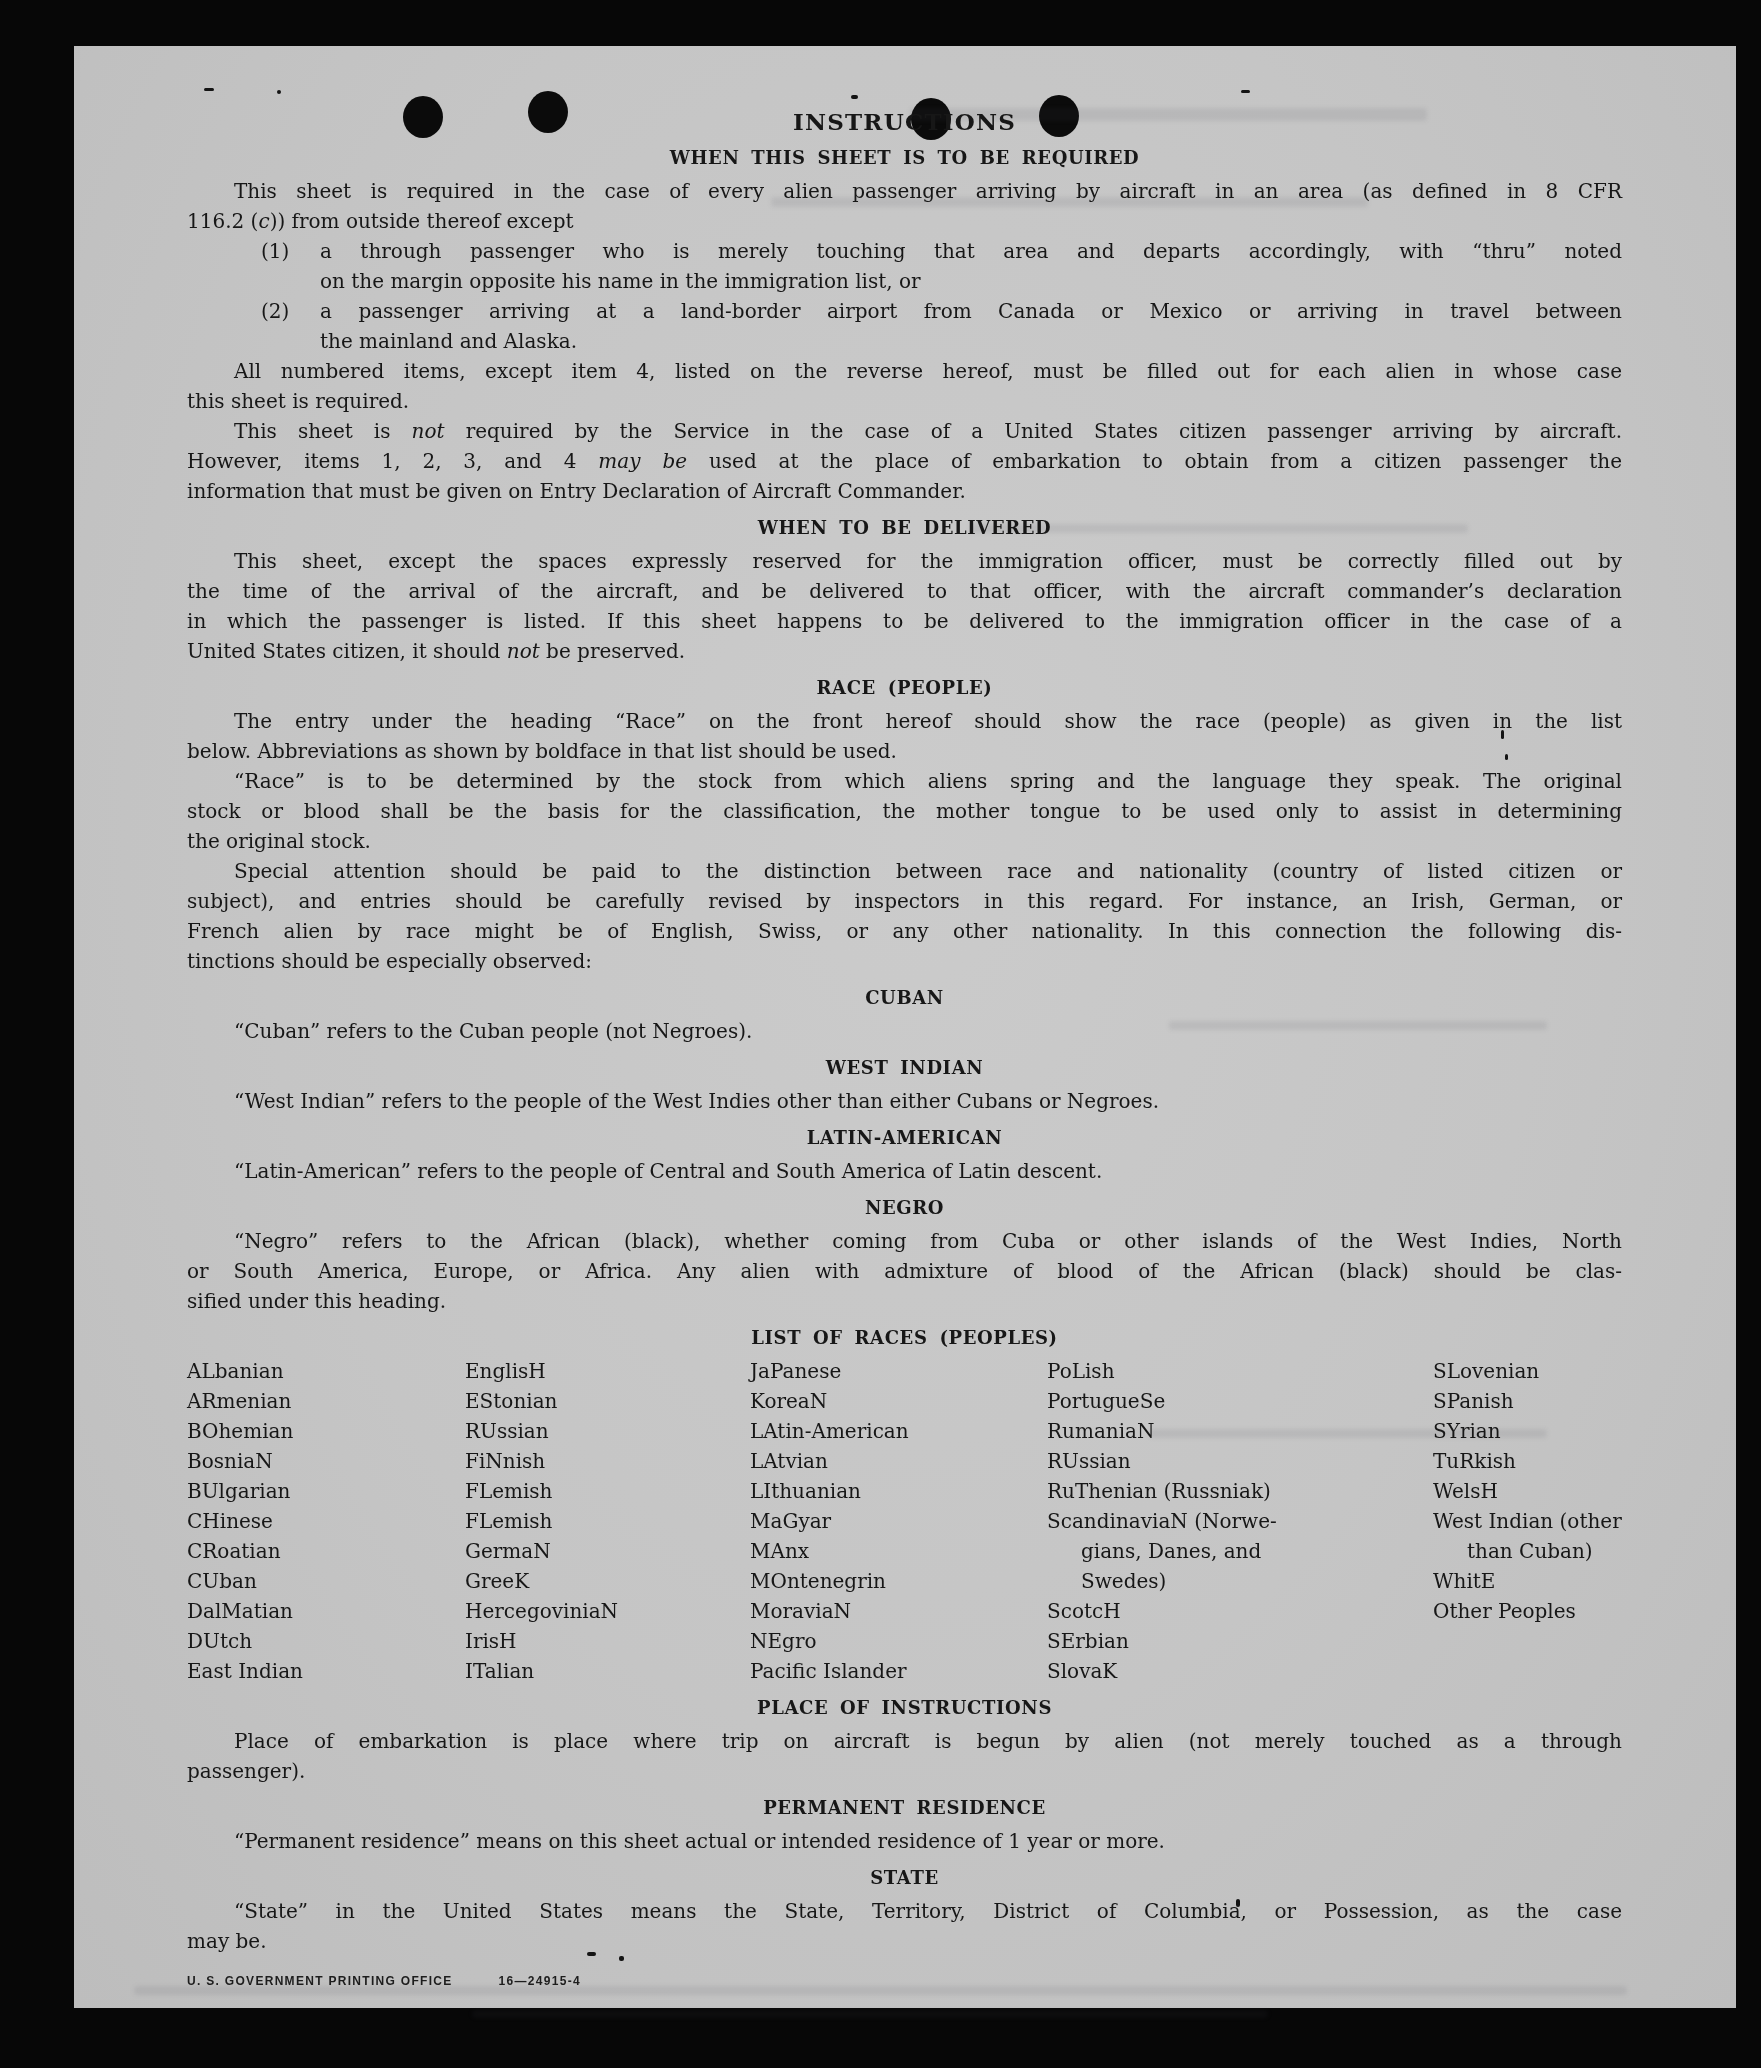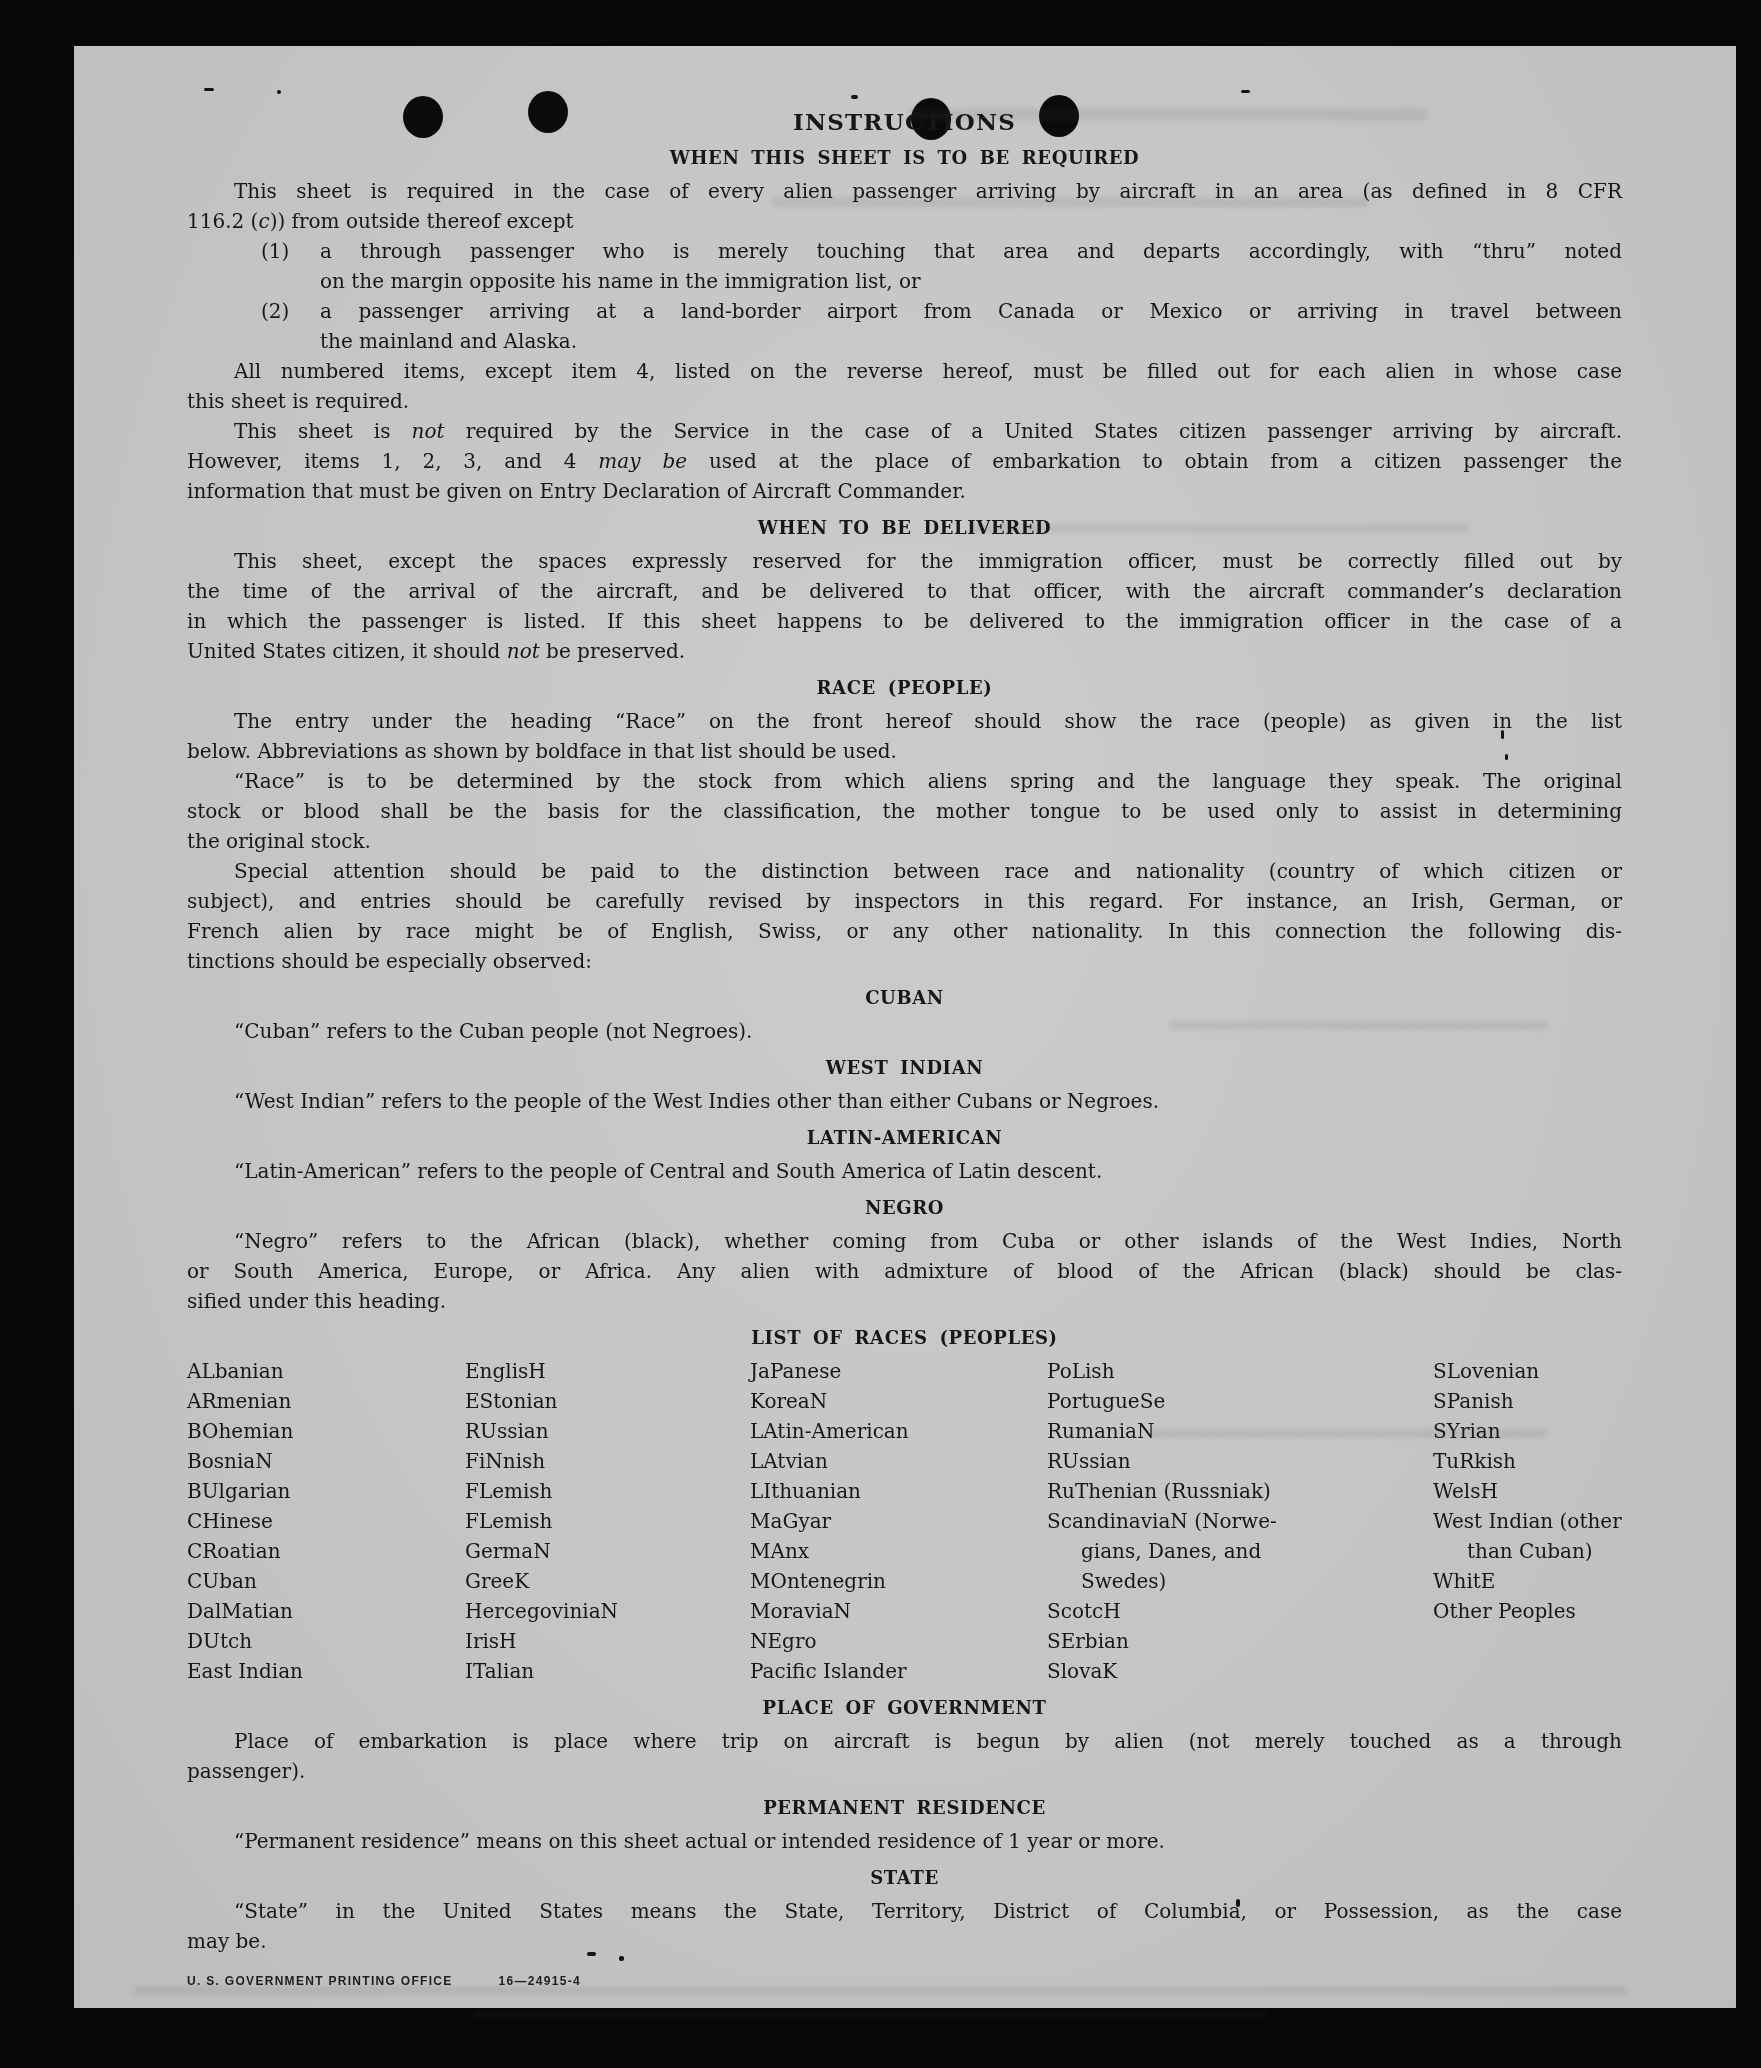--- a/index.html
+++ b/index.html
@@ -129,21 +129,21 @@
     <div class="para">
         <div class="tline ind"><span>The entry under the heading “Race” on the front hereof should show the race (people) as given in the list</span></div>
         <div class="tline last"><span>below.  Abbreviations as shown by </span><span class="bf">boldface</span><span> in that list should be used.</span></div>
       </div>
     <div class="para">
         <div class="tline ind"><span>“Race” is to be determined by the stock from which aliens spring and the language they speak.  The original</span></div>
         <div class="tline"><span>stock or blood shall be the basis for the classification, the mother tongue to be used only to assist in determining</span></div>
         <div class="tline last"><span>the original stock.</span></div>
       </div>
     <div class="para">
-        <div class="tline ind"><span>Special attention should be paid to the distinction between race and nationality (country of which citizen or</span></div>
+        <div class="tline ind"><span>Special attention should be paid to the distinction between race and nationality (country of listed citizen or</span></div>
         <div class="tline"><span>subject), and entries should be carefully revised by inspectors in this regard.  For instance, an Irish, German, or</span></div>
         <div class="tline"><span>French alien by race might be of English, Swiss, or any other nationality.  In this connection the following dis-</span></div>
         <div class="tline last"><span>tinctions should be especially observed:</span></div>
       </div>
 
     <div class="sect-h">CUBAN</div>
     <div class="para">
         <div class="tline last ind"><span>“Cuban” refers to the Cuban people (not Negroes).</span></div>
       </div>
 
@@ -224,21 +224,21 @@
           <div class="race-item">SYrian</div>
           <div class="race-item">TuRkish</div>
           <div class="race-item">WelsH</div>
           <div class="race-item">West Indian (other
 than Cuban)</div>
           <div class="race-item">WhitE</div>
           <div class="race-item">Other Peoples</div>
         </div>
     </div>
 
-    <div class="sect-h">PLACE OF GOVERNMENT</div>
+    <div class="sect-h">PLACE OF INSTRUCTIONS</div>
     <div class="para">
         <div class="tline ind"><span>Place of embarkation is place where trip on aircraft is begun by alien (not merely touched as a through</span></div>
         <div class="tline last"><span>passenger).</span></div>
       </div>
 
     <div class="sect-h">PERMANENT RESIDENCE</div>
     <div class="para">
         <div class="tline last ind"><span>“Permanent residence” means on this sheet actual or intended residence of 1 year or more.</span></div>
       </div>
 

